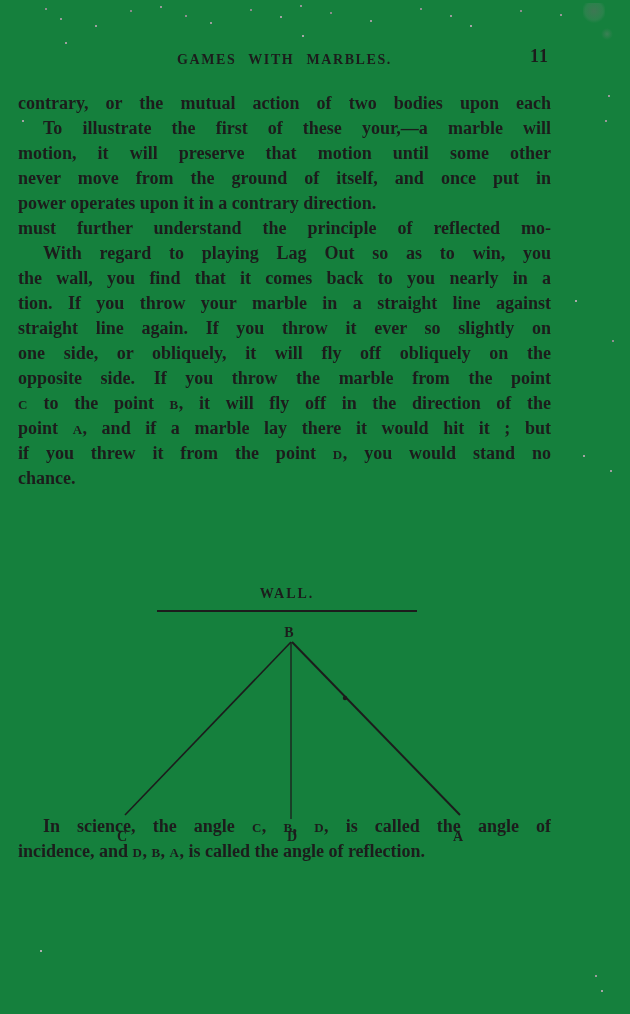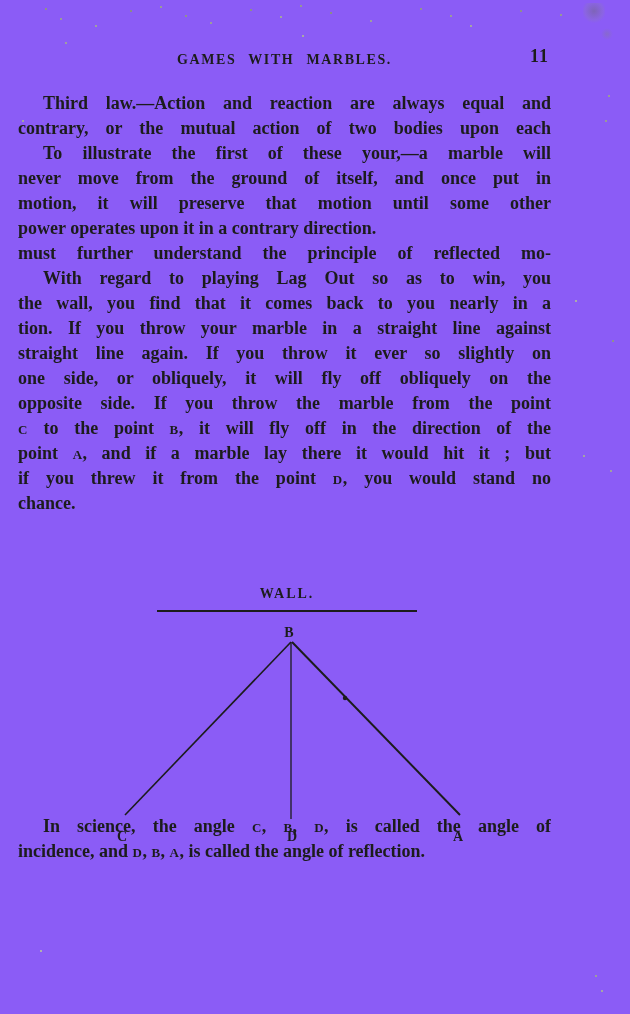--- a/index.html
+++ b/index.html
@@ -5,21 +5,21 @@
   html, body { margin: 0; padding: 0; }
   body {
     width: 630px; height: 1014px;
     background: #f2f2f0;
     font-family: "Liberation Serif", "DejaVu Serif", serif;
     color: #1c1c1c;
   }
   .page {
     position: relative;
     width: 630px; height: 1014px;
-    background: #8b5cf6;
+    background: #15803d;
     overflow: hidden;
   }
   
   .noise {
     position: absolute; top: 0; left: 0;
     width: 2px; height: 2px; background: transparent;
     box-shadow:
       45px 8px 0 0 #8f8f8f, 60px 18px 0 0 #9a9a9a, 95px 25px 0 0 #a0a0a0,
       130px 10px 0 0 #8a8a8a, 160px 6px 0 0 #999, 185px 15px 0 0 #909090,
       210px 22px 0 0 #9c9c9c, 250px 9px 0 0 #8d8d8d, 280px 16px 0 0 #a2a2a2,
@@ -86,27 +86,26 @@
   <div class="corner-smudge"></div>
   <div class="corner-smudge2"></div>
 
   <div class="content header">
     <div class="running-title">GAMES WITH MARBLES.</div>
     <div class="page-number">11</div>
   </div>
 
   <div class="content body-text">
       <div class="para">
-        <div class="line indent">Third law.—Action and reaction are always equal and</div>
         <div class="line">contrary, or the mutual action of two bodies upon each</div>
       </div>
       <div class="para">
         <div class="line indent">To illustrate the first of these your,—a marble will</div>
+        <div class="line">motion, it will preserve that motion until some other</div>
         <div class="line">never move from the ground of itself, and once put in</div>
-        <div class="line">motion, it will preserve that motion until some other</div>
         <div class="line last">power operates upon it in a contrary direction.</div>
       </div>
       <div class="para">
         <div class="line">must further understand the principle of reflected mo-</div>
         <div class="line indent">With regard to playing Lag Out so as to win, you</div>
         <div class="line">the wall, you find that it comes back to you nearly in a</div>
         <div class="line">tion.  If you throw your marble in a straight line against</div>
         <div class="line">straight line again.  If you throw it ever so slightly on</div>
         <div class="line">one side, or obliquely, it will fly off obliquely on the</div>
         <div class="line">opposite side.  If you throw the marble from the point</div>

